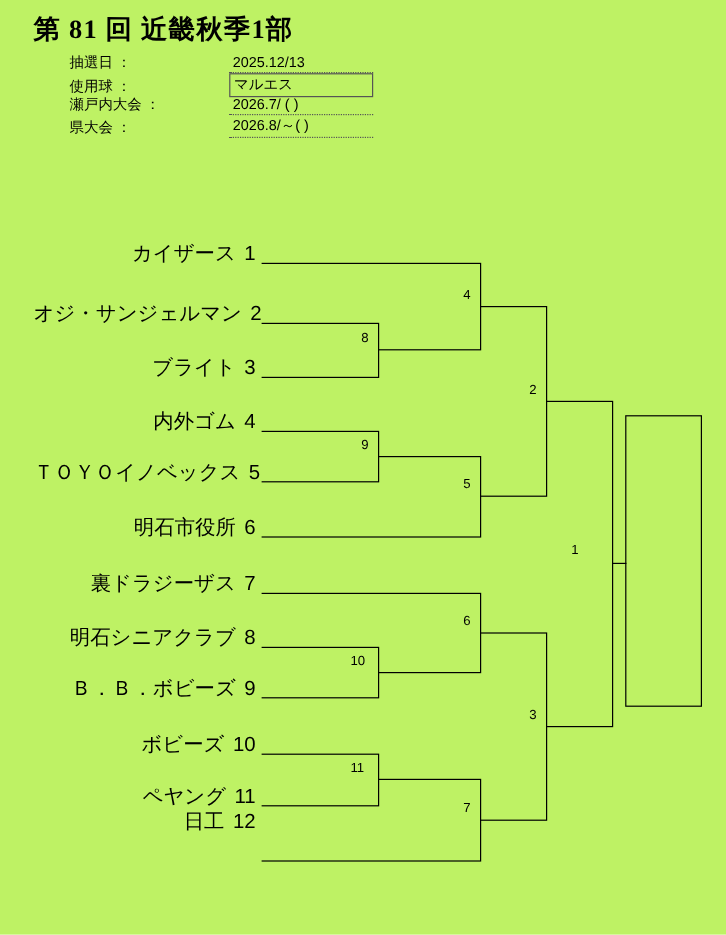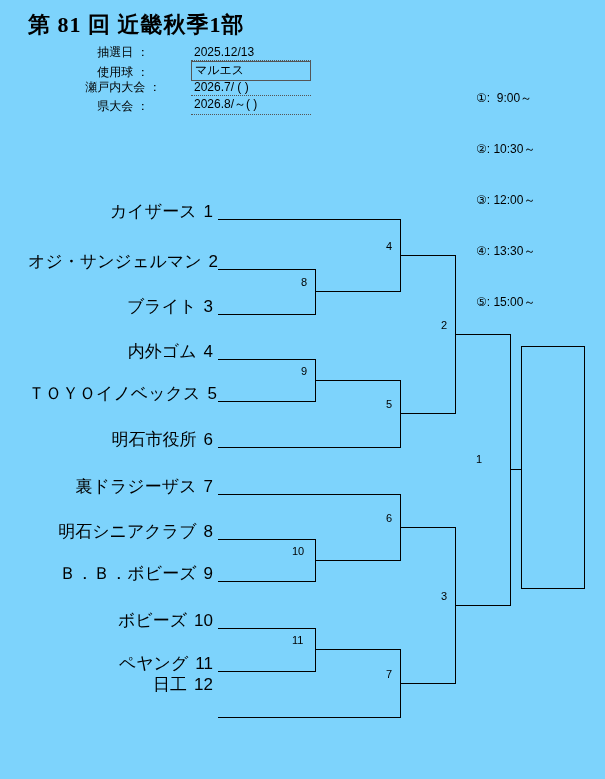--- a/index.html
+++ b/index.html
@@ -1,27 +1,27 @@
 <!DOCTYPE html>
 <html><head>
 <meta charset="utf-8">
 <style>
   * { margin:0; padding:0; box-sizing:border-box; }
   html, body { background:#ffffff; }
   .page {
-    position:relative; width:605px; height:779px; background:#7dd3fc; color:#000;
+    position:relative; width:605px; height:779px; background:#bef264; color:#000;
     font-family:"Liberation Sans","DejaVu Sans",sans-serif; overflow:hidden;
   }
   .title {
     position:absolute; left:28px; top:10px;
     font-family:"Liberation Serif","DejaVu Serif",serif;
     font-weight:bold; font-size:22px; letter-spacing:1px; white-space:nowrap;
   }
   .info-row { position:absolute; left:58px; font-size:12px; height:17px; white-space:nowrap; }
-  .info-label { display:inline-block; width:130px; text-align:center; vertical-align:bottom; }
+  .info-label { display:inline-block; width:130px; text-align:left; vertical-align:bottom; }
   .info-value { display:inline-block; width:120px; margin-left:3px; padding:0 3px 1px 3px; vertical-align:bottom; }
   .info-value.dotted { border-bottom:1px dotted #555; }
   .info-value.boxed { border:1px solid #555; }
   .legend { position:absolute; left:340px; top:42px; font-size:12px; line-height:16px; white-space:nowrap; }
   .legend-item { padding-left:10px; }
   .times { position:absolute; left:476px; top:56px; font-size:12px; line-height:17px; white-space:pre; }
   .participation { position:absolute; left:28px; top:152px; font-size:13px; white-space:nowrap; }
   .part-count { margin-left:26px; }
   .class-letter { margin-left:36px; font-weight:bold; }
   .class-suffix { margin-left:5px; }
@@ -52,27 +52,20 @@
     </div>
     <div class="info-row" style="top:79px">
       <span class="info-label">瀬戸内大会 ：</span><span class="info-value dotted">2026.7/ ( )</span>
     </div>
     <div class="info-row" style="top:96px">
       <span class="info-label">県大会 ：</span><span class="info-value dotted">2026.8/～( )</span>
     </div>
   </div>
 
 
-  <div class="times">
-    <div>①:  9:00～</div>
-    <div>②: 10:30～</div>
-    <div>③: 12:00～</div>
-    <div>④: 13:30～</div>
-    <div>⑤: 15:00～</div>
-  </div>
 
 
   <div>
 
     <div class="team" style="top:204px">
       <span>カイザース</span><span class="team-seed">1</span>
     </div>
     <div class="team" style="top:254px">
       <span>オジ・サンジェルマン</span><span class="team-seed">2</span>
     </div>

